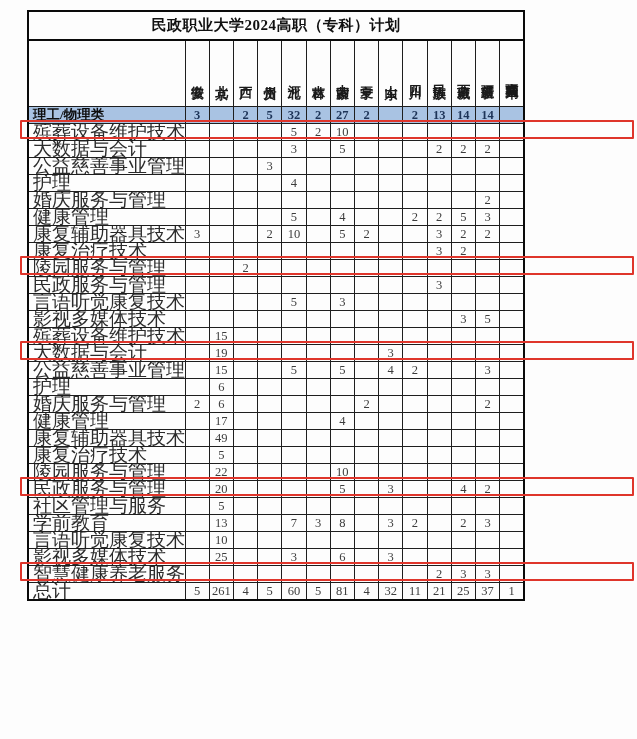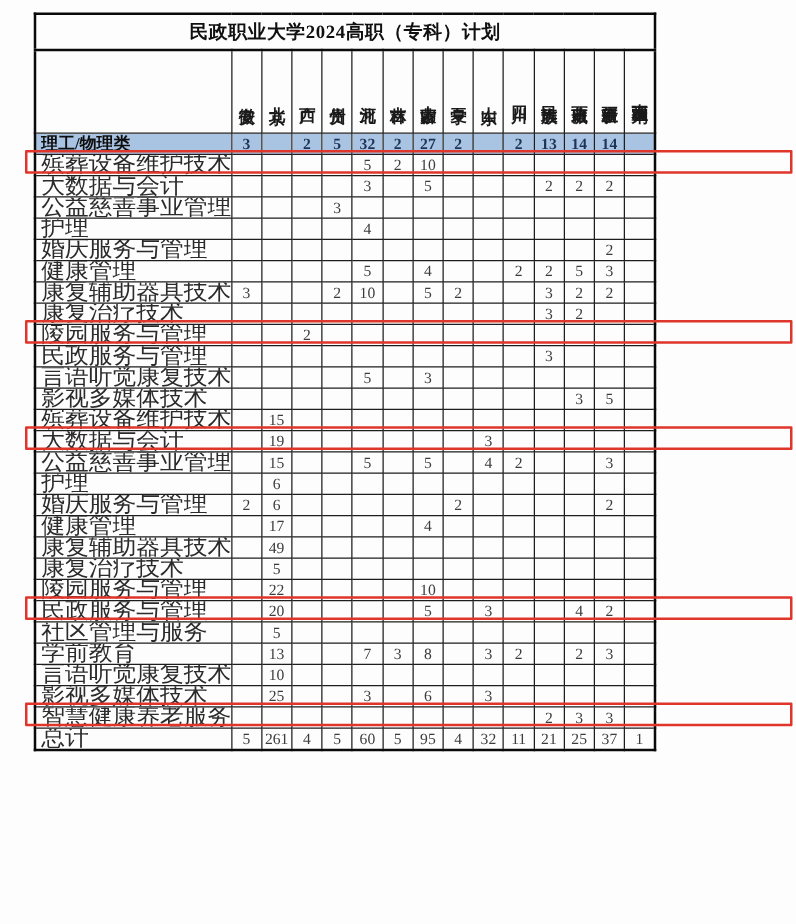--- a/index.html
+++ b/index.html
@@ -607,21 +607,21 @@
           <td></td>
         </tr>
         <tr>
           <td class="row-label">总计</td>
           <td>5</td>
           <td>261</td>
           <td>4</td>
           <td>5</td>
           <td>60</td>
           <td>5</td>
-          <td>95</td>
+          <td>81</td>
           <td>4</td>
           <td>32</td>
           <td>11</td>
           <td>21</td>
           <td>25</td>
           <td>37</td>
           <td>1</td>
         </tr>
       </tbody>
   </table>

